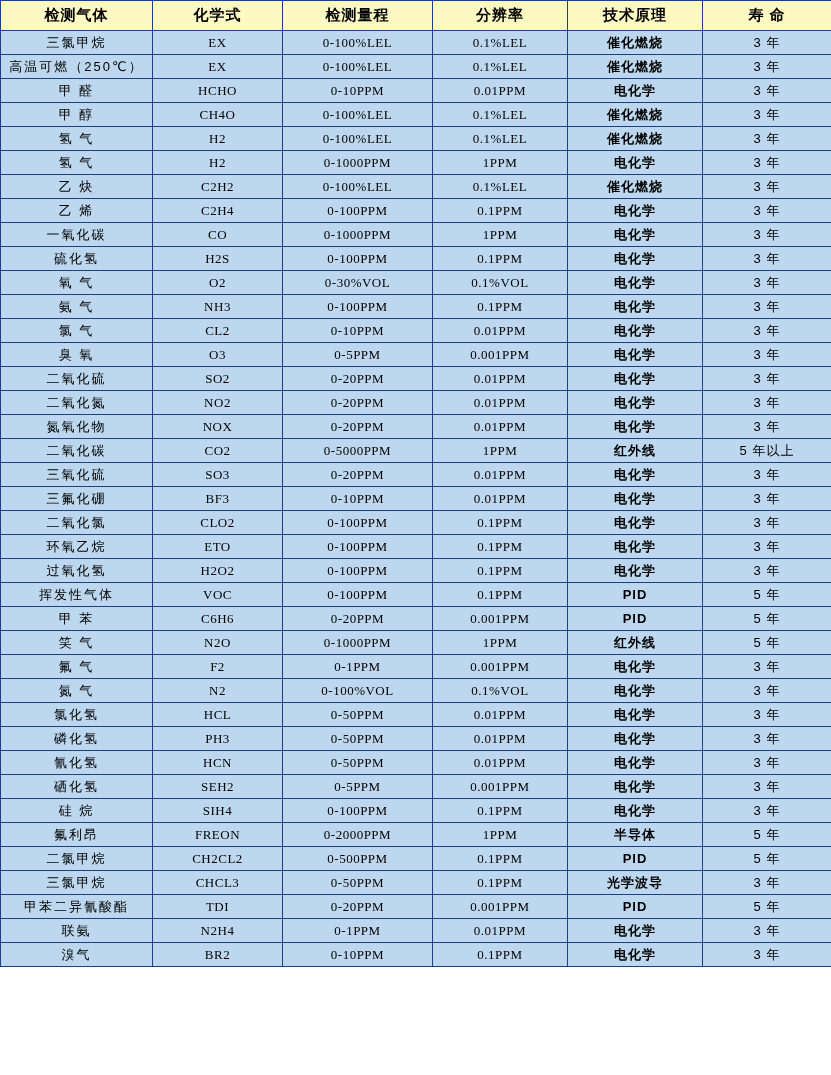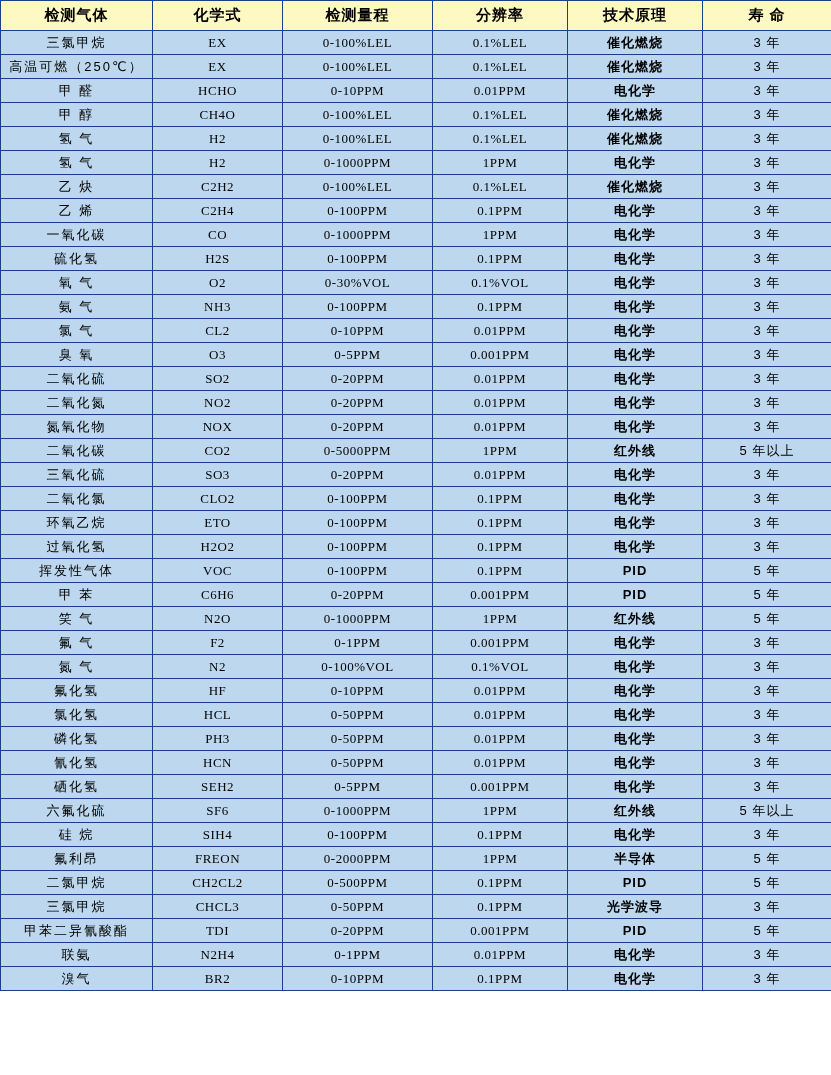--- a/index.html
+++ b/index.html
@@ -230,20 +230,28 @@
       </tr>
       <tr>
         <td>三氧化硫</td>
         <td>SO3</td>
         <td>0-20PPM</td>
         <td>0.01PPM</td>
         <td>电化学</td>
         <td>3 年</td>
       </tr>
       <tr>
+        <td>三氟化硼</td>
+        <td>BF3</td>
+        <td>0-10PPM</td>
+        <td>0.01PPM</td>
+        <td>电化学</td>
+        <td>3 年</td>
+      </tr>
+      <tr>
         <td>二氧化氯</td>
         <td>CLO2</td>
         <td>0-100PPM</td>
         <td>0.1PPM</td>
         <td>电化学</td>
         <td>3 年</td>
       </tr>
       <tr>
         <td>环氧乙烷</td>
         <td>ETO</td>
@@ -294,28 +302,20 @@
       </tr>
       <tr>
         <td>氮 气</td>
         <td>N2</td>
         <td>0-100%VOL</td>
         <td>0.1%VOL</td>
         <td>电化学</td>
         <td>3 年</td>
       </tr>
       <tr>
-        <td>氟化氢</td>
-        <td>HF</td>
-        <td>0-10PPM</td>
-        <td>0.01PPM</td>
-        <td>电化学</td>
-        <td>3 年</td>
-      </tr>
-      <tr>
         <td>氯化氢</td>
         <td>HCL</td>
         <td>0-50PPM</td>
         <td>0.01PPM</td>
         <td>电化学</td>
         <td>3 年</td>
       </tr>
       <tr>
         <td>磷化氢</td>
         <td>PH3</td>
@@ -332,28 +332,20 @@
         <td>电化学</td>
         <td>3 年</td>
       </tr>
       <tr>
         <td>硒化氢</td>
         <td>SEH2</td>
         <td>0-5PPM</td>
         <td>0.001PPM</td>
         <td>电化学</td>
         <td>3 年</td>
-      </tr>
-      <tr>
-        <td>六氟化硫</td>
-        <td>SF6</td>
-        <td>0-1000PPM</td>
-        <td>1PPM</td>
-        <td>红外线</td>
-        <td>5 年以上</td>
       </tr>
       <tr>
         <td>硅 烷</td>
         <td>SIH4</td>
         <td>0-100PPM</td>
         <td>0.1PPM</td>
         <td>电化学</td>
         <td>3 年</td>
       </tr>
       <tr>

